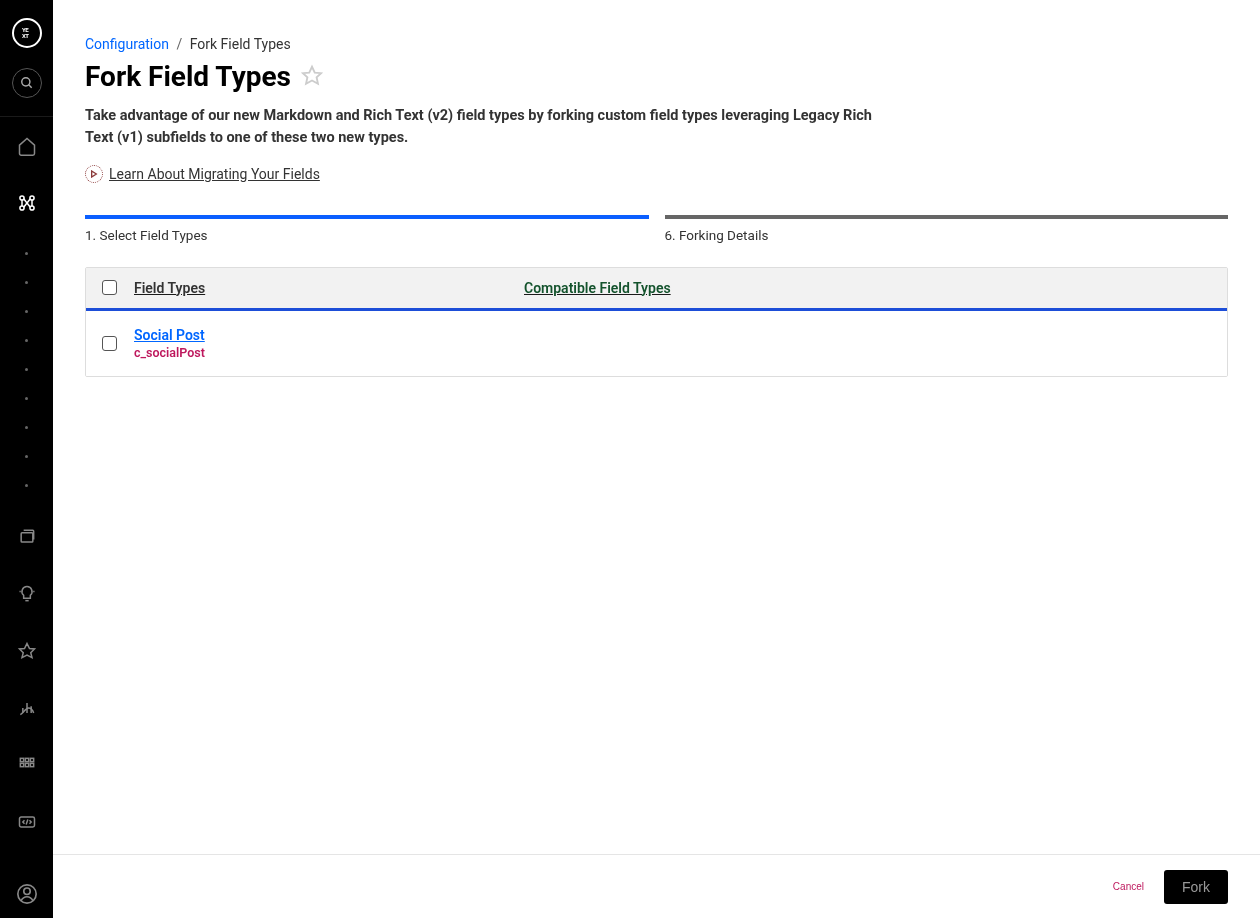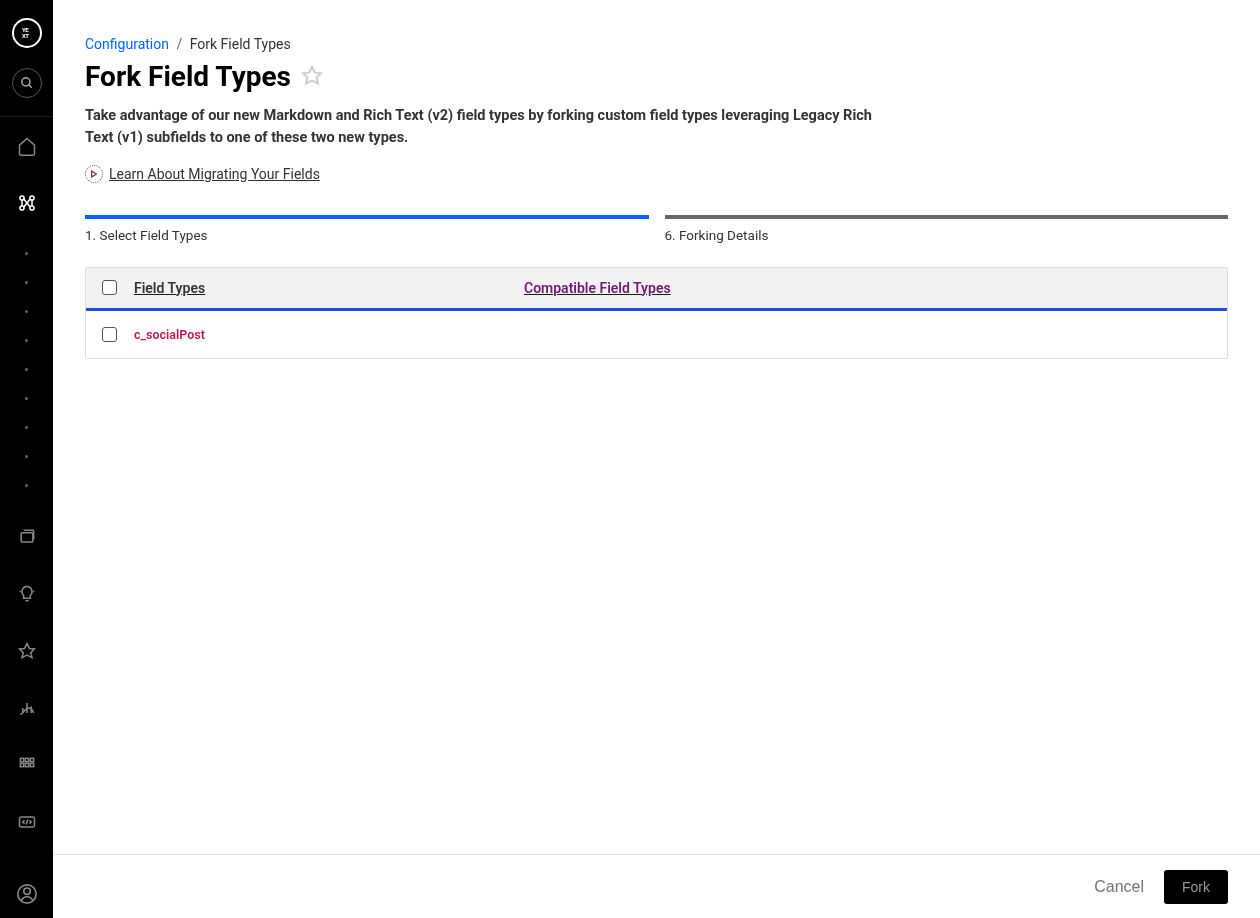--- a/index.html
+++ b/index.html
@@ -221,21 +221,21 @@
     .col-name {
       flex: 0 0 390px;
       font-size: 14px;
       font-weight: 600;
       color: #333;
     }
     .col-compat {
       flex: 1;
       font-size: 14px;
       font-weight: 600;
-      color: #701a75;
+      color: #14532d;
     }
     .checkbox {
       width: 15px;
       height: 15px;
       border: 1.5px solid #555;
       border-radius: 3px;
       background: #fff;
       cursor: pointer;
     }
     .table-row {
@@ -264,22 +264,22 @@
     .footer {
       border-top: 1px solid #e5e5e5;
       height: 64px;
       display: flex;
       align-items: center;
       justify-content: flex-end;
       padding: 0 32px;
       gap: 16px;
     }
     .btn-cancel {
-      color: #737373;
-      font-size: 16px;
+      color: #be185d;
+      font-size: 10px;
       cursor: pointer;
       background: none;
       border: none;
       padding: 8px 4px;
     }
     .btn-fork {
       background: #000000;
       color: #999;
       font-size: 14px;
       border: none;
@@ -438,20 +438,21 @@
           <div class="checkbox"></div>
         </div>
         <div class="col-name">Field Types</div>
         <div class="col-compat">Compatible Field Types</div>
       </div>
       <div class="table-row">
         <div class="col-check">
           <div class="checkbox"></div>
         </div>
         <div class="col-name row-content">
+          <a class="row-link">Social Post</a>
           <span class="row-sub">c_socialPost</span>
         </div>
         <div class="col-compat"></div>
       </div>
     </div>
 
   </div>
 
   <div class="footer">
     <button class="btn-cancel">Cancel</button>

